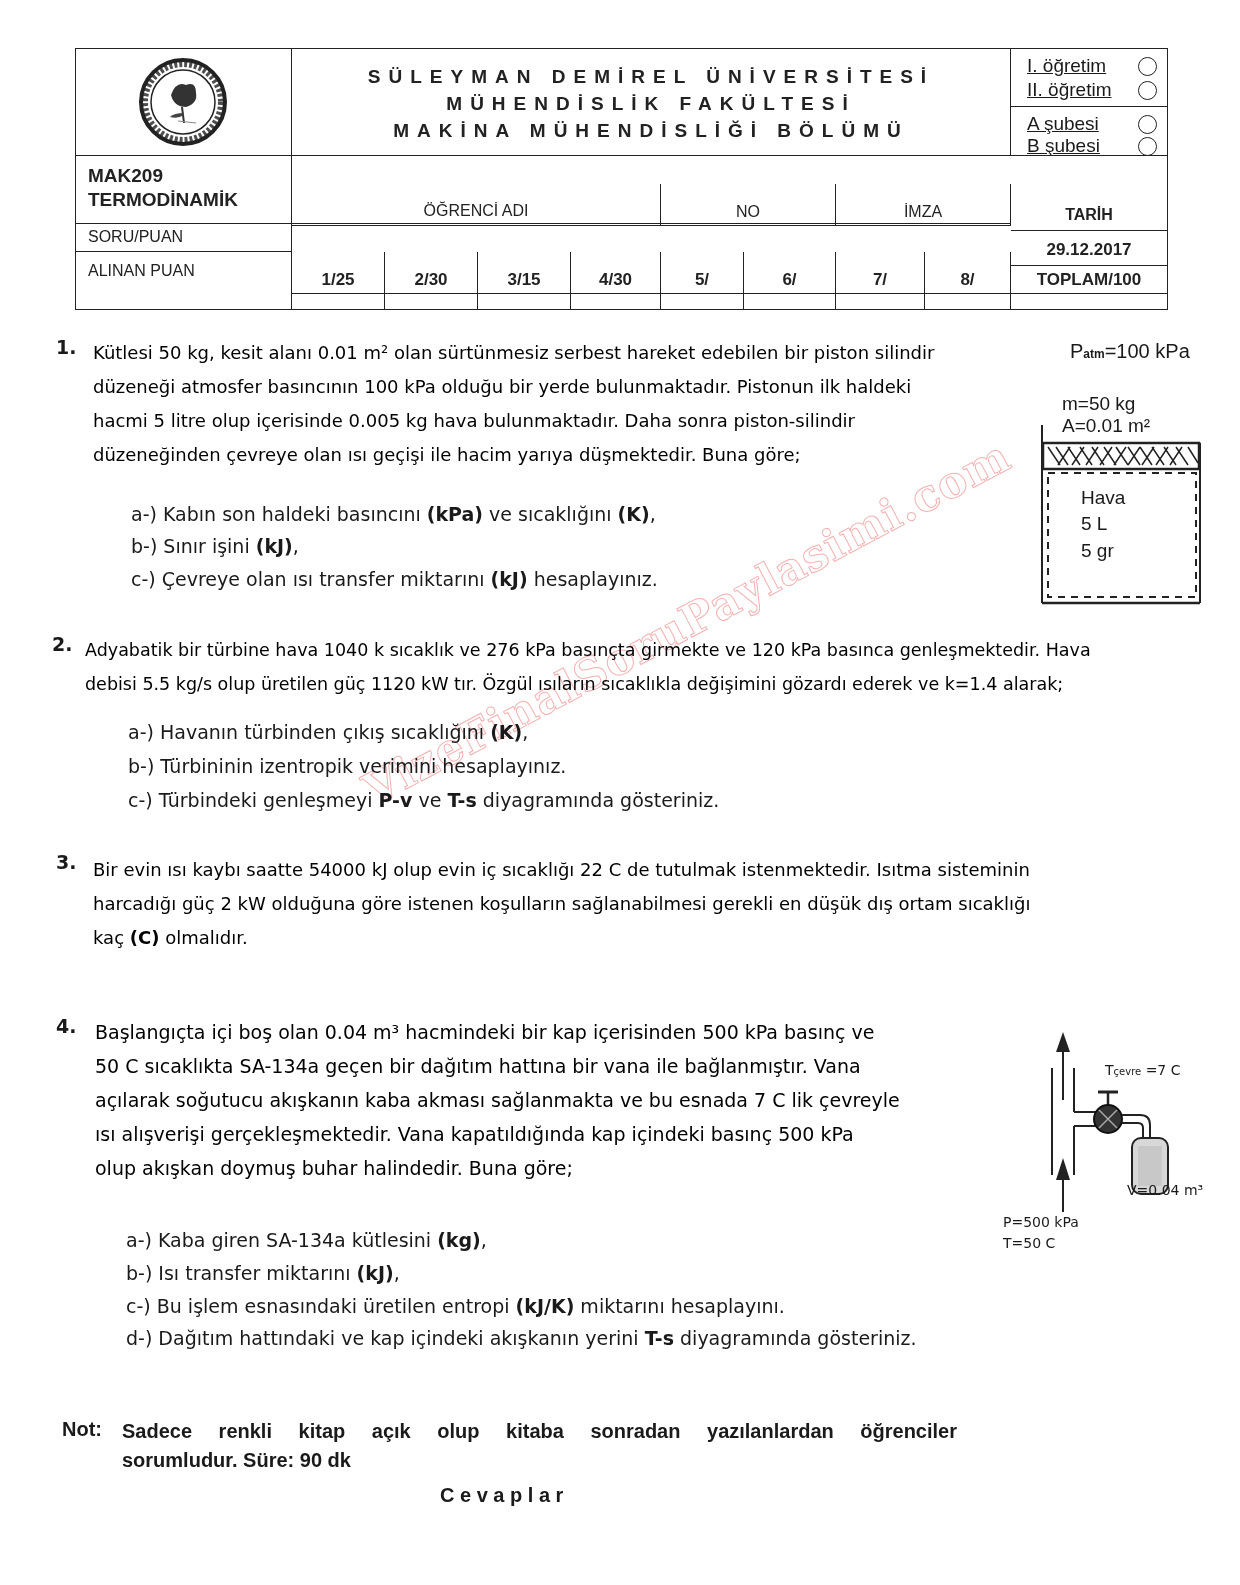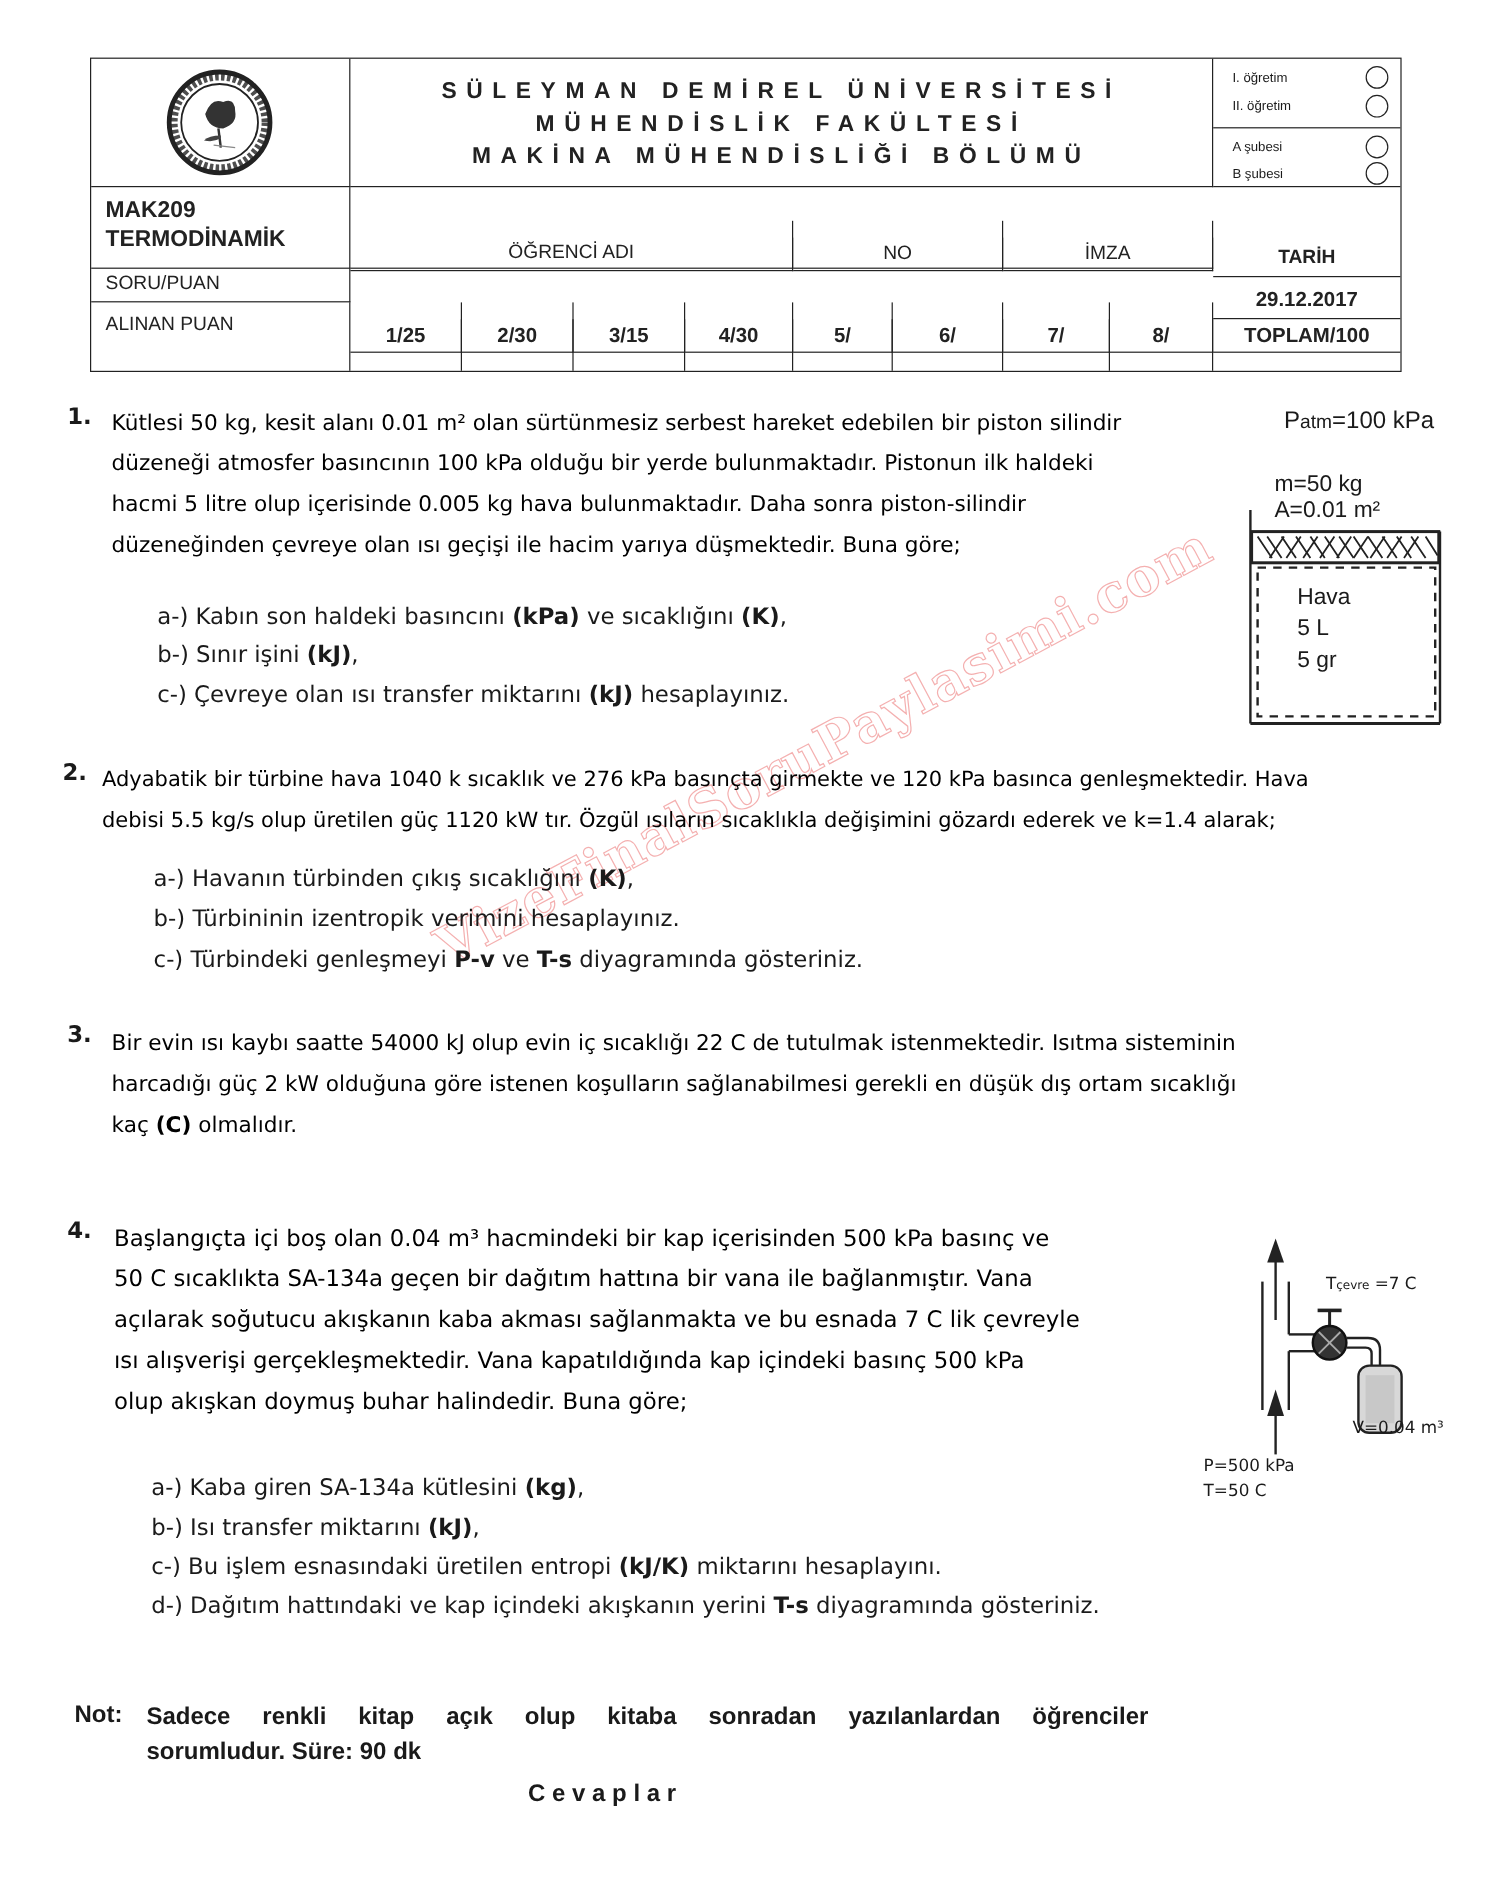--- a/index.html
+++ b/index.html
@@ -4,21 +4,21 @@
 <style>
   html, body { margin:0; padding:0; background:#ffffff; }
   body { width:1240px; height:1585px; position:relative; overflow:hidden; color:#1a1a1a; font-family:"Liberation Sans", sans-serif; }
   .hdr { position:absolute; left:75px; top:48px; width:1093px; height:262px; border:1.5px solid #222; box-sizing:border-box; }
   .cell { position:absolute; box-sizing:border-box; border-color:#222; border-style:solid; border-width:0; }
   .t-head { font-family:"Liberation Sans", sans-serif; font-weight:bold; font-size:19px; letter-spacing:8px; text-align:center; line-height:27px; color:#222; }
   .lbl { font-family:"Liberation Sans", sans-serif; font-size:16px; color:#222; }
   .bold { font-weight:bold; }
   .center { text-align:center;margin-top:42px; }
   .circle { display:inline-block; width:17px; height:17px; border:1.6px solid #222; border-radius:50%; vertical-align:middle; }
-  .opt-row { position:absolute; left:16px; right:10px; display:flex; justify-content:space-between; align-items:center; font-size:11px; }
+  .opt-row { position:absolute; left:16px; right:10px; display:flex; justify-content:space-between; align-items:center; font-size:19px;text-decoration:underline; }
   .q { position:absolute; font-family:"DejaVu Sans", sans-serif; font-size:18px; color:#000000; line-height:34px; }
   .qnum { position:absolute; font-weight:bold; font-size:19px; font-family:"DejaVu Sans", sans-serif; }
   .just { text-align:justify; text-align-last:left; }
   .sub { position:absolute; font-family:"DejaVu Sans", sans-serif; font-size:19px; line-height:33px; color:#1a1a1a; white-space:nowrap;margin-left:38px; }
   .sub b { font-weight:bold; }
   .watermark { position:absolute; left:355px; top:770px; transform:rotate(-28deg); transform-origin:left top; font-family:"DejaVu Serif", serif; font-weight:bold; font-size:44px; color:transparent; -webkit-text-stroke:1px rgba(230,80,80,0.45); letter-spacing:1px; white-space:nowrap; }
   .note { position:absolute; font-family:"Liberation Sans", sans-serif; font-weight:bold; font-size:20px; color:#1a1a1a; }
   .diag-lbl { position:absolute; font-family:"Liberation Sans", sans-serif; font-size:19px; color:#1a1a1a; white-space:nowrap; }
   .diag-sm { position:absolute; font-family:"DejaVu Sans", sans-serif; font-size:14px; color:#1a1a1a; white-space:nowrap; }
 </style>
@@ -130,21 +130,21 @@
   <span>a-) Kabın son haldeki basıncını </span><b>(kPa)</b><span> ve sıcaklığını </span><b>(K)</b><span>,</span>
 </div>
 <div class="sub" style="left:93px;top:530px;">
   <span>b-) Sınır işini </span><b>(kJ)</b><span>,</span>
 </div>
 <div class="sub" style="left:93px;top:563px;">
   <span>c-) Çevreye olan ısı transfer miktarını </span><b>(kJ)</b><span> hesaplayınız.</span>
 </div>
 
 <div>
-  <div class="diag-lbl" style="left:1070px;top:340px;font-size:20px;"><span>P</span><span style="font-size:16px;">atm</span><span>=100 kPa</span></div>
+  <div class="diag-lbl" style="left:1070px;top:340px;font-size:20px;"><span>P</span><span style="font-size:12px;font-weight:bold;">atm</span><span>=100 kPa</span></div>
   <div class="diag-lbl" style="left:1062px;top:393px;">m=50 kg</div>
   <div class="diag-lbl" style="left:1062px;top:415px;">A=0.01 m²</div>
   <svg style="position:absolute;left:1038px;top:425px;" width="170" height="182" viewBox="0 0 170 182">
     <line x1="4" y1="0" x2="4" y2="178" stroke="#222" stroke-width="2"></line>
     <line x1="162" y1="18" x2="162" y2="178" stroke="#222" stroke-width="2"></line>
     <line x1="4" y1="178" x2="162" y2="178" stroke="#222" stroke-width="2.5"></line>
     <rect x="5" y="18" width="156" height="26" fill="none" stroke="#222" stroke-width="2.5"></rect>
     <path d="M10 22 L22 40 M18 22 L30 40 M30 22 L42 40 M42 22 L54 40 M54 22 L66 40 M66 22 L78 40 M78 22 L90 40 M90 22 L102 40 M102 22 L114 40 M114 22 L126 40 M126 22 L138 40 M138 22 L150 40 M150 22 L160 38" stroke="#222" stroke-width="1.5"></path>
     <path d="M20 40 L32 22 M34 40 L46 22 M48 40 L60 22 M62 40 L74 22 M76 40 L88 22 M90 40 L102 22 M104 40 L116 22 M118 40 L130 22 M132 40 L144 22" stroke="#222" stroke-width="1.5"></path>
     <rect x="10" y="48" width="148" height="124" fill="none" stroke="#222" stroke-width="2" stroke-dasharray="7 6"></rect>

